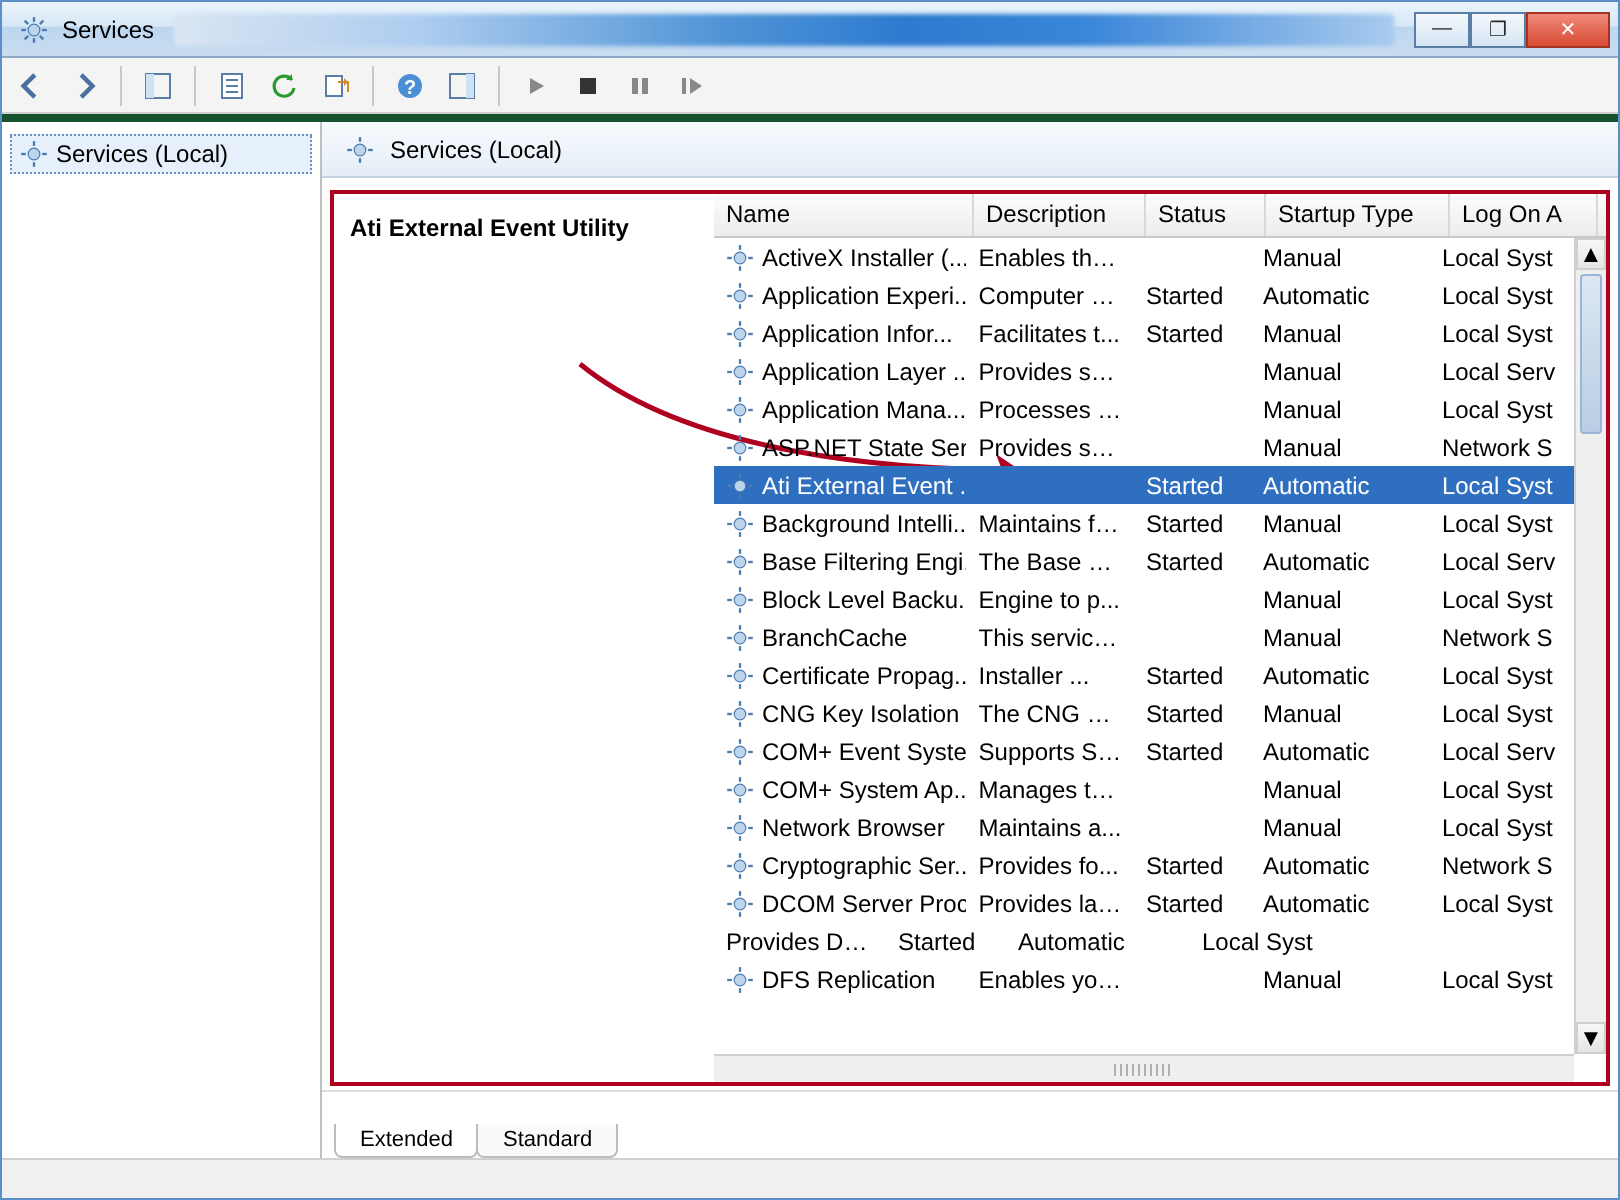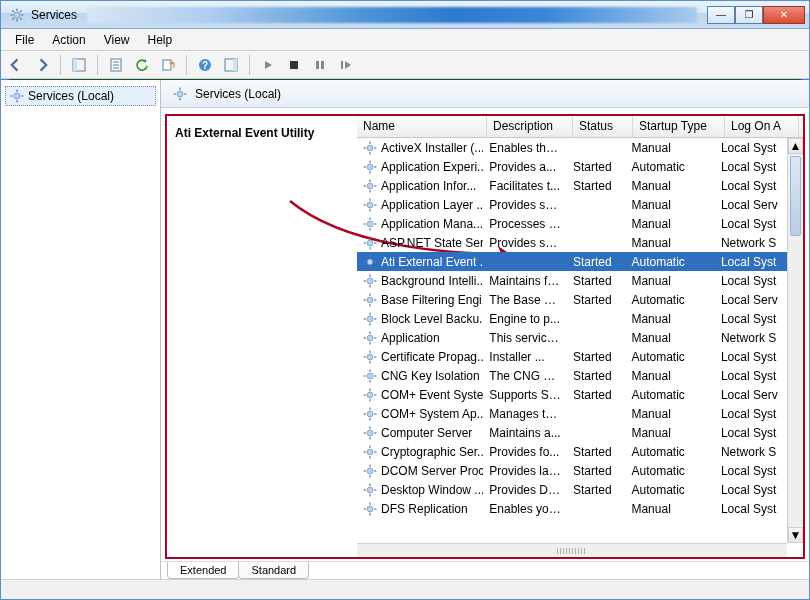--- a/index.html
+++ b/index.html
@@ -10,21 +10,21 @@
   .title-text { font-size: 12px; color: #000; flex: 0 0 auto; }
   .title-blur { flex:1; margin: 0 10px; height:16px; background: linear-gradient(90deg,#d9e5f2 0,#aecdf0 20%,#4f94d6 45%,#2d7ad0 60%,#3a86d8 75%,#a9cbee 100%); filter: blur(1px); border-radius:2px;}
   .win-btns { display:flex; gap:0; margin-left:auto; }
   .win-btn { width:28px; height:18px; border:1px solid #5a7fa6; background: linear-gradient(#f4f8fc,#d5e5f4); display:flex;align-items:center;justify-content:center; font-size:10px; color:#2b2b2b;}
   .win-btn.close { width:42px; background: linear-gradient(#f08a7a,#d84b33); color:#fff; border-color:#a13322;}
   .menubar { height:22px; background:#f4f4f4; display:flex; align-items:center; padding:0 6px; gap:2px; border-bottom:1px solid #d0d0d0;}
   .menu-item { padding:2px 8px; cursor:default; }
   .toolbar { height:28px; background:#f4f4f4; display:flex; align-items:center; padding:0 4px; gap:4px; border-bottom:1px solid #d0d0d0;}
   .tbtn { width:22px; height:22px; display:flex;align-items:center;justify-content:center; border:1px solid transparent; border-radius:2px; color:#555;}
   .tsep { width:1px; height:20px; background:#c8c8c8; margin:0 3px;}
-  .content { flex:1; display:flex; border-top:1px solid #14532d;border-radius:11px;}
+  .content { flex:1; display:flex; border-top:4px solid #14532d;}
   .tree-pane { width:160px; border-right:1px solid #c0c0c0; background:#fff; padding:6px 4px;}
   .tree-node { display:flex; align-items:center; gap:4px; padding:2px 4px; background:#e6f0fa; border:1px dotted #6a8fc2;}
   .main-pane { flex:1; display:flex; flex-direction:column; background:#fff; position:relative;}
   .header-band { height:28px; background: linear-gradient(#f6fafd,#e5eef7); border-bottom:1px solid #c8d4e2; display:flex; align-items:center; padding:0 12px; gap:8px; }
   .body-row { flex:1; display:flex; border:2px solid #b00020; margin:6px 4px 2px 4px; position:relative;}
   .detail-pane { width:190px; padding:10px 8px 8px 8px; border-right:0; }
   .detail-title { font-weight:bold; font-size:12px; margin-bottom:10px;}
   .callout { border:2px solid #b00020; padding:8px; text-align:center; color:#444; font-size:12px; line-height:1.35;}
   .list-wrap { flex:1; position:relative; overflow:hidden; }
   .list-header { display:flex; background: linear-gradient(#fdfdfd,#ececec); border-bottom:1px solid #c8c8c8; height:22px; position:sticky; top:0;}
@@ -34,21 +34,21 @@
   .row .cell { padding:1px 6px; overflow:hidden; text-overflow:ellipsis; font-size:12px;}
   .row .name { display:flex; align-items:center; gap:4px;}
   .row.selected { background:#2f6fc0; color:#fff;}
   .gear { width:14px; height:14px; flex:0 0 14px;}
   .vscroll { position:absolute; top:22px; right:0; width:16px; bottom:14px; background:#efefef; border-left:1px solid #d0d0d0;}
   .vscroll .thumb { position:absolute; left:2px; right:2px; top:18px; height:80px; background:linear-gradient(#dce7f3,#b9cde4); border:1px solid #9ab6d6; border-radius:2px;}
   .vscroll .arrow { position:absolute; left:0; right:0; height:16px; display:flex;align-items:center;justify-content:center; background:linear-gradient(#f7f7f7,#e5e5e5); border:1px solid #cfcfcf;}
   .vscroll .up{top:0;} .vscroll .down{bottom:0;}
   .hscroll { position:absolute; left:0; right:16px; bottom:0; height:14px; background:#efefef; border-top:1px solid #d0d0d0; display:flex; align-items:center;}
   .hscroll .gripper { margin:auto; width:30px; height:6px; background:repeating-linear-gradient(90deg,#b0b0b0 0,#b0b0b0 1px,transparent 1px,transparent 3px);}
-  .tabs { height:18px; display:flex; align-items:flex-end; padding-left:6px; border-top:1px solid #dcdcdc;}
+  .tabs { height:34px; display:flex; align-items:flex-end; padding-left:6px; border-top:1px solid #dcdcdc;}
   .tab { padding:2px 12px; font-size:11px; border:1px solid #bcbcbc; border-top:none; background:#fafafa; border-radius:0 0 4px 4px; margin-right:-1px;}
   .tab.active { background:#fff; }
   .statusbar { height:20px; background:#f0f0f0; border-top:1px solid #d0d0d0;}
   svg.arrow-ann { position:absolute; pointer-events:none; }
   .c-name{width:130px;} .c-desc{width:86px;} .c-status{width:60px;} .c-startup{width:92px;} .c-logon{width:74px;}
 </style>
 </head>
 <body>
 
 <div class="window">
@@ -71,26 +71,20 @@
     </span>
     <span class="title-text">Services</span>
     <div class="title-blur"></div>
     <div class="win-btns">
       <div class="win-btn">—</div>
       <div class="win-btn">❐</div>
       <div class="win-btn close">✕</div>
     </div>
   </div>
 
-  <div class="menubar">
-    <span class="menu-item">File</span>
-    <span class="menu-item">Action</span>
-    <span class="menu-item">View</span>
-    <span class="menu-item">Help</span>
-  </div>
 
   <div class="toolbar">
     <div class="tbtn">
         <svg width="14" height="14" viewBox="0 0 10 10">
           <path d="M6 1 L2 5 L6 9" fill="none" stroke="#4a6fa0" stroke-width="1.6"></path>
         </svg>
       </div>
     <div class="tbtn">
         <svg width="14" height="14" viewBox="0 0 10 10">
           <path d="M4 1 L8 5 L4 9" fill="none" stroke="#4a6fa0" stroke-width="1.6"></path>
@@ -236,21 +230,21 @@
                     <circle cx="12" cy="12" r="5" fill="#bcd4ec" stroke="#4a7bb0"></circle>
                     <g stroke="#4a7bb0" stroke-width="2">
                       <line x1="12" y1="1" x2="12" y2="5"></line>
                       <line x1="12" y1="19" x2="12" y2="23"></line>
                       <line x1="1" y1="12" x2="5" y2="12"></line>
                       <line x1="19" y1="12" x2="23" y2="12"></line>
                     </g>
                   </svg>
                   <span>Application Experi...</span>
                 </div>
-                <div class="cell c-desc">Provides a...</div>
+                <div class="cell c-desc">Computer a...</div>
                 <div class="cell c-status">Started</div>
                 <div class="cell c-startup">Automatic</div>
                 <div class="cell c-logon">Local Syst</div>
               </div>
               <div class="row">
                 <div class="cell name c-name">
                   <svg class="gear" viewBox="0 0 24 24">
                     <circle cx="12" cy="12" r="5" fill="#bcd4ec" stroke="#4a7bb0"></circle>
                     <g stroke="#4a7bb0" stroke-width="2">
                       <line x1="12" y1="1" x2="12" y2="5"></line>
@@ -396,21 +390,21 @@
                 <div class="cell name c-name">
                   <svg class="gear" viewBox="0 0 24 24">
                     <circle cx="12" cy="12" r="5" fill="#bcd4ec" stroke="#4a7bb0"></circle>
                     <g stroke="#4a7bb0" stroke-width="2">
                       <line x1="12" y1="1" x2="12" y2="5"></line>
                       <line x1="12" y1="19" x2="12" y2="23"></line>
                       <line x1="1" y1="12" x2="5" y2="12"></line>
                       <line x1="19" y1="12" x2="23" y2="12"></line>
                     </g>
                   </svg>
-                  <span>Application</span>
+                  <span>BranchCache</span>
                 </div>
                 <div class="cell c-desc">This service ...</div>
                 <div class="cell c-status"></div>
                 <div class="cell c-startup">Manual</div>
                 <div class="cell c-logon">Network S</div>
               </div>
               <div class="row">
                 <div class="cell name c-name">
                   <svg class="gear" viewBox="0 0 24 24">
                     <circle cx="12" cy="12" r="5" fill="#bcd4ec" stroke="#4a7bb0"></circle>
@@ -486,21 +480,21 @@
                 <div class="cell name c-name">
                   <svg class="gear" viewBox="0 0 24 24">
                     <circle cx="12" cy="12" r="5" fill="#bcd4ec" stroke="#4a7bb0"></circle>
                     <g stroke="#4a7bb0" stroke-width="2">
                       <line x1="12" y1="1" x2="12" y2="5"></line>
                       <line x1="12" y1="19" x2="12" y2="23"></line>
                       <line x1="1" y1="12" x2="5" y2="12"></line>
                       <line x1="19" y1="12" x2="23" y2="12"></line>
                     </g>
                   </svg>
-                  <span>Computer Server</span>
+                  <span>Network Browser</span>
                 </div>
                 <div class="cell c-desc">Maintains a...</div>
                 <div class="cell c-status"></div>
                 <div class="cell c-startup">Manual</div>
                 <div class="cell c-logon">Local Syst</div>
               </div>
               <div class="row">
                 <div class="cell name c-name">
                   <svg class="gear" viewBox="0 0 24 24">
                     <circle cx="12" cy="12" r="5" fill="#bcd4ec" stroke="#4a7bb0"></circle>
@@ -530,32 +524,20 @@
                     </g>
                   </svg>
                   <span>DCOM Server Proc...</span>
                 </div>
                 <div class="cell c-desc">Provides lau...</div>
                 <div class="cell c-status">Started</div>
                 <div class="cell c-startup">Automatic</div>
                 <div class="cell c-logon">Local Syst</div>
               </div>
               <div class="row">
-                <div class="cell name c-name">
-                  <svg class="gear" viewBox="0 0 24 24">
-                    <circle cx="12" cy="12" r="5" fill="#bcd4ec" stroke="#4a7bb0"></circle>
-                    <g stroke="#4a7bb0" stroke-width="2">
-                      <line x1="12" y1="1" x2="12" y2="5"></line>
-                      <line x1="12" y1="19" x2="12" y2="23"></line>
-                      <line x1="1" y1="12" x2="5" y2="12"></line>
-                      <line x1="19" y1="12" x2="23" y2="12"></line>
-                    </g>
-                  </svg>
-                  <span>Desktop Window ...</span>
-                </div>
                 <div class="cell c-desc">Provides De...</div>
                 <div class="cell c-status">Started</div>
                 <div class="cell c-startup">Automatic</div>
                 <div class="cell c-logon">Local Syst</div>
               </div>
               <div class="row">
                 <div class="cell name c-name">
                   <svg class="gear" viewBox="0 0 24 24">
                     <circle cx="12" cy="12" r="5" fill="#bcd4ec" stroke="#4a7bb0"></circle>
                     <g stroke="#4a7bb0" stroke-width="2">

